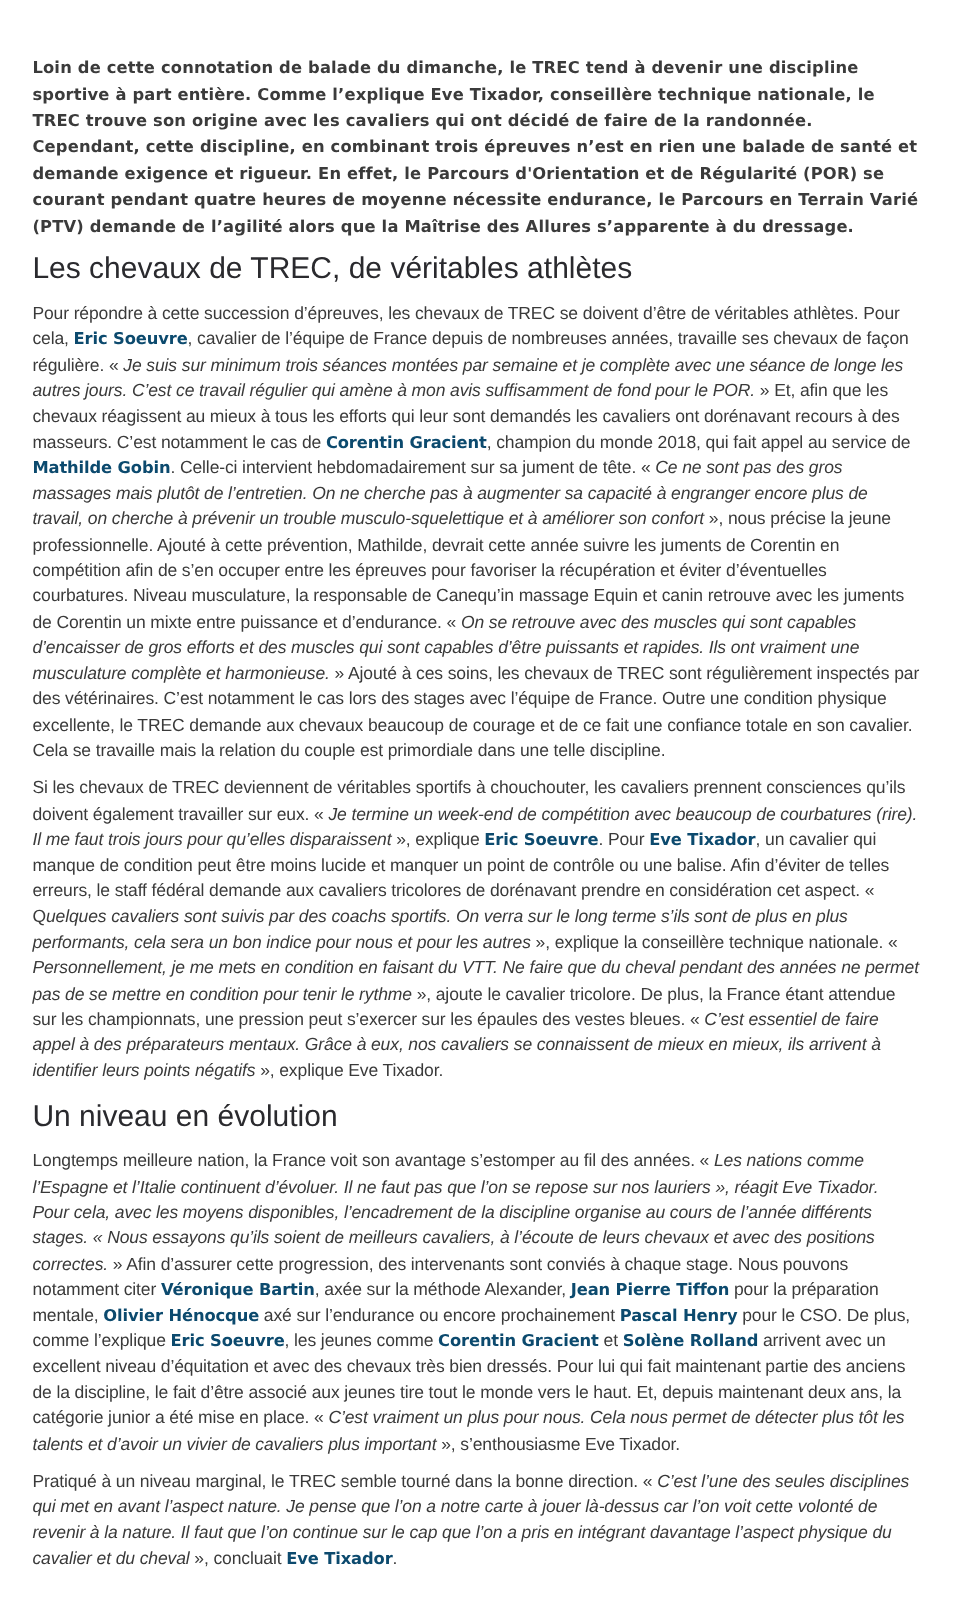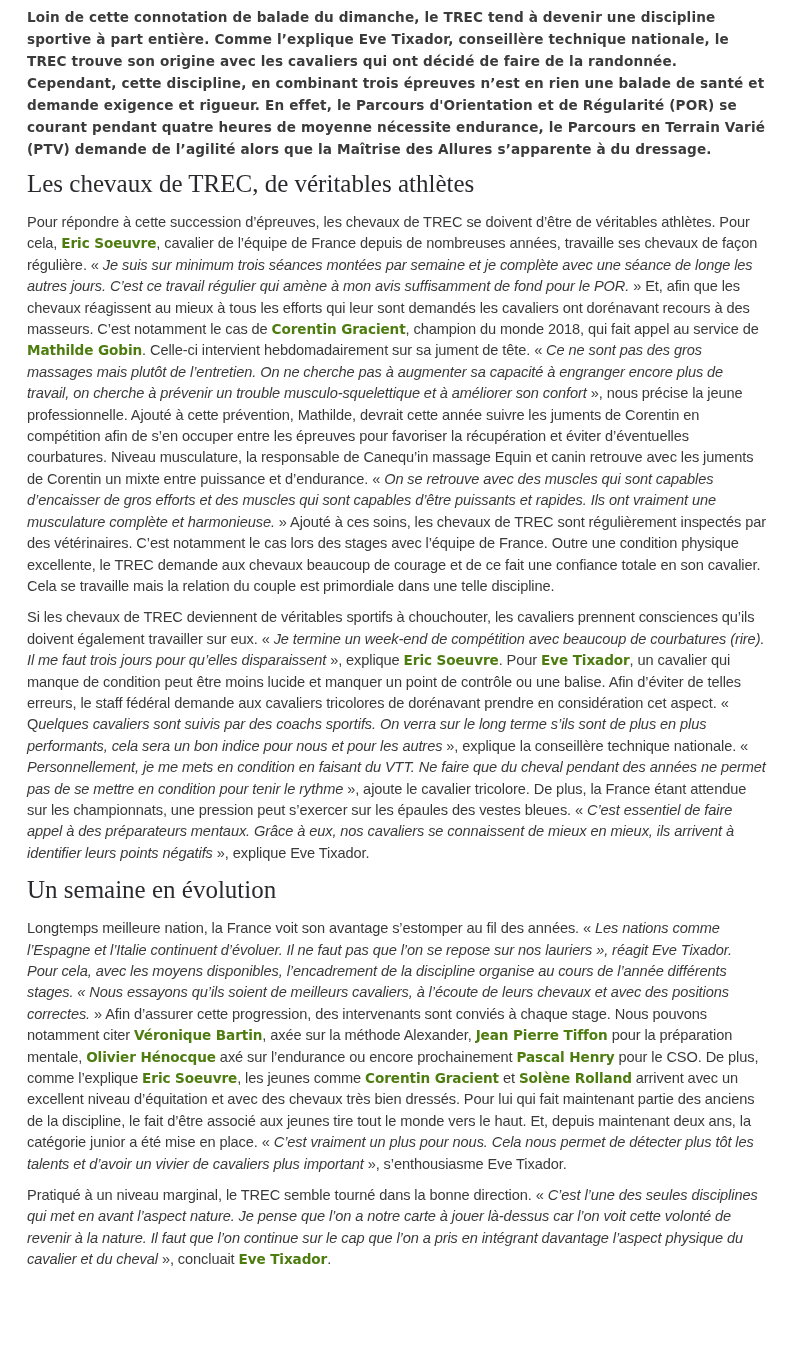--- a/index.html
+++ b/index.html
@@ -7,68 +7,69 @@
       width: 796px;
       height: 1350px;
       overflow: hidden;
       font-family: "Liberation Sans", "DejaVu Sans", sans-serif;
       color: #3a3a3a;
     }
     .article {
       padding: 6px 30px 0 27px;
       box-sizing: border-box;
       width: 796px;
+      margin-top: 40px;
     }
     .lead {
       font-family: "DejaVu Sans", "Liberation Sans", sans-serif;
       font-weight: bold;
       font-size: 13.6px;
       line-height: 22px;
       color: #3b3b3b;
       margin: 0 0 8px 0;
       letter-spacing: 0.15px;
     }
     h2 {
-      font-family: Liberation Serif, serif;
+      font-family: Liberation Sans, sans-serif;
       font-weight: normal;
       font-size: 25px;
       line-height: 32px;
       color: #2a2a2e;
       margin: 8px 0 12px 0;
     }
     p.body {
       font-size: 14.6px;
       line-height: 21.4px;
       margin: 0 0 10px 0;
       color: #3a3a3a;
       letter-spacing: -0.1px;
     }
     p.body em { font-style: italic; text-align: right; }
     p.body strong {
       font-family: "DejaVu Sans", sans-serif;
       font-weight: bold;
       font-size: 13.6px;
-      color: #4d7c0f;
+      color: #0c4a6e;
     }
     .signature {
       text-align: right;
       font-style: italic;
       font-size: 14.5px;
       color: #3a3a3a;
       margin: 18px 0 0 0;
       padding-right: 2px;
     }
   </style>
 </head>
 <body>
 
 <div class="article">
   <p class="lead">Loin de cette connotation de balade du dimanche, le TREC tend à devenir une discipline sportive à part entière. Comme l’explique Eve Tixador, conseillère technique nationale, le TREC trouve son origine avec les cavaliers qui ont décidé de faire de la randonnée. Cependant, cette discipline, en combinant trois épreuves n’est en rien une balade de santé et demande exigence et rigueur. En effet, le Parcours d'Orientation et de Régularité (POR) se courant pendant quatre heures de moyenne nécessite endurance, le Parcours en Terrain Varié (PTV) demande de l’agilité alors que la Maîtrise des Allures s’apparente à du dressage.</p>
 
   <h2>Les chevaux de TREC, de véritables athlètes</h2>
   <p class="body"><span>Pour répondre à cette succession d’épreuves, les chevaux de TREC se doivent d’être de véritables athlètes. Pour cela, </span><strong>Eric Soeuvre</strong><span>, cavalier de l’équipe de France depuis de nombreuses années, travaille ses chevaux de façon régulière. « </span><em>Je suis sur minimum trois séances montées par semaine et je complète avec une séance de longe les autres jours. C’est ce travail régulier qui amène à mon avis suffisamment de fond pour le POR.</em><span> » Et, afin que les chevaux réagissent au mieux à tous les efforts qui leur sont demandés les cavaliers ont dorénavant recours à des masseurs. C’est notamment le cas de </span><strong>Corentin Gracient</strong><span>, champion du monde 2018, qui fait appel au service de </span><strong>Mathilde Gobin</strong><span>. Celle-ci intervient hebdomadairement sur sa jument de tête. « </span><em>Ce ne sont pas des gros massages mais plutôt de l’entretien. On ne cherche pas à augmenter sa capacité à engranger encore plus de travail, on cherche à prévenir un trouble musculo-squelettique et à améliorer son confort</em><span> », nous précise la jeune professionnelle. Ajouté à cette prévention, Mathilde, devrait cette année suivre les juments de Corentin en compétition afin de s’en occuper entre les épreuves pour favoriser la récupération et éviter d’éventuelles courbatures. Niveau musculature, la responsable de Canequ’in massage Equin et canin retrouve avec les juments de Corentin un mixte entre puissance et d’endurance. « </span><em>On se retrouve avec des muscles qui sont capables d’encaisser de gros efforts et des muscles qui sont capables d’être puissants et rapides. Ils ont vraiment une musculature complète et harmonieuse.</em><span> » Ajouté à ces soins, les chevaux de TREC sont régulièrement inspectés par des vétérinaires. C’est notamment le cas lors des stages avec l’équipe de France. Outre une condition physique excellente, le TREC demande aux chevaux beaucoup de courage et de ce fait une confiance totale en son cavalier. Cela se travaille mais la relation du couple est primordiale dans une telle discipline.</span></p>
   <p class="body"><span>Si les chevaux de TREC deviennent de véritables sportifs à chouchouter, les cavaliers prennent consciences qu’ils doivent également travailler sur eux. « </span><em>Je termine un week-end de compétition avec beaucoup de courbatures (rire). Il me faut trois jours pour qu’elles disparaissent</em><span> », explique </span><strong>Eric Soeuvre</strong><span>. Pour </span><strong>Eve Tixador</strong><span>, un cavalier qui manque de condition peut être moins lucide et manquer un point de contrôle ou une balise. Afin d’éviter de telles erreurs, le staff fédéral demande aux cavaliers tricolores de dorénavant prendre en considération cet aspect. « Q</span><em>uelques cavaliers sont suivis par des coachs sportifs. On verra sur le long terme s’ils sont de plus en plus performants, cela sera un bon indice pour nous et pour les autres</em><span> », explique la conseillère technique nationale. « </span><em>Personnellement, je me mets en condition en faisant du VTT. Ne faire que du cheval pendant des années ne permet pas de se mettre en condition pour tenir le rythme</em><span> », ajoute le cavalier tricolore. De plus, la France étant attendue sur les championnats, une pression peut s’exercer sur les épaules des vestes bleues. « </span><em>C’est essentiel de faire appel à des préparateurs mentaux. Grâce à eux, nos cavaliers se connaissent de mieux en mieux, ils arrivent à identifier leurs points négatifs</em><span> », explique Eve Tixador.</span></p>
 
-  <h2>Un semaine en évolution</h2>
+  <h2>Un niveau en évolution</h2>
   <p class="body"><span>Longtemps meilleure nation, la France voit son avantage s’estomper au fil des années. « </span><em>Les nations comme l’Espagne et l’Italie continuent d’évoluer. Il ne faut pas que l’on se repose sur nos lauriers », réagit Eve Tixador. Pour cela, avec les moyens disponibles, l’encadrement de la discipline organise au cours de l’année différents stages. « Nous essayons qu’ils soient de meilleurs cavaliers, à l’écoute de leurs chevaux et avec des positions correctes.</em><span> » Afin d’assurer cette progression, des intervenants sont conviés à chaque stage. Nous pouvons notamment citer </span><strong>Véronique Bartin</strong><span>, axée sur la méthode Alexander, </span><strong>Jean Pierre Tiffon</strong><span> pour la préparation mentale, </span><strong>Olivier Hénocque</strong><span> axé sur l’endurance ou encore prochainement </span><strong>Pascal Henry</strong><span> pour le CSO. De plus, comme l’explique </span><strong>Eric Soeuvre</strong><span>, les jeunes comme </span><strong>Corentin Gracient</strong><span> et </span><strong>Solène Rolland</strong><span> arrivent avec un excellent niveau d’équitation et avec des chevaux très bien dressés. Pour lui qui fait maintenant partie des anciens de la discipline, le fait d’être associé aux jeunes tire tout le monde vers le haut. Et, depuis maintenant deux ans, la catégorie junior a été mise en place. « </span><em>C’est vraiment un plus pour nous. Cela nous permet de détecter plus tôt les talents et d’avoir un vivier de cavaliers plus important</em><span> », s’enthousiasme Eve Tixador.</span></p>
   <p class="body"><span>Pratiqué à un niveau marginal, le TREC semble tourné dans la bonne direction. « </span><em>C’est l’une des seules disciplines qui met en avant l’aspect nature. Je pense que l’on a notre carte à jouer là-dessus car l’on voit cette volonté de revenir à la nature. Il faut que l’on continue sur le cap que l’on a pris en intégrant davantage l’aspect physique du cavalier et du cheval</em><span> », concluait </span><strong>Eve Tixador</strong><span>.</span></p>
 
 </div>
 
 </body></html>

